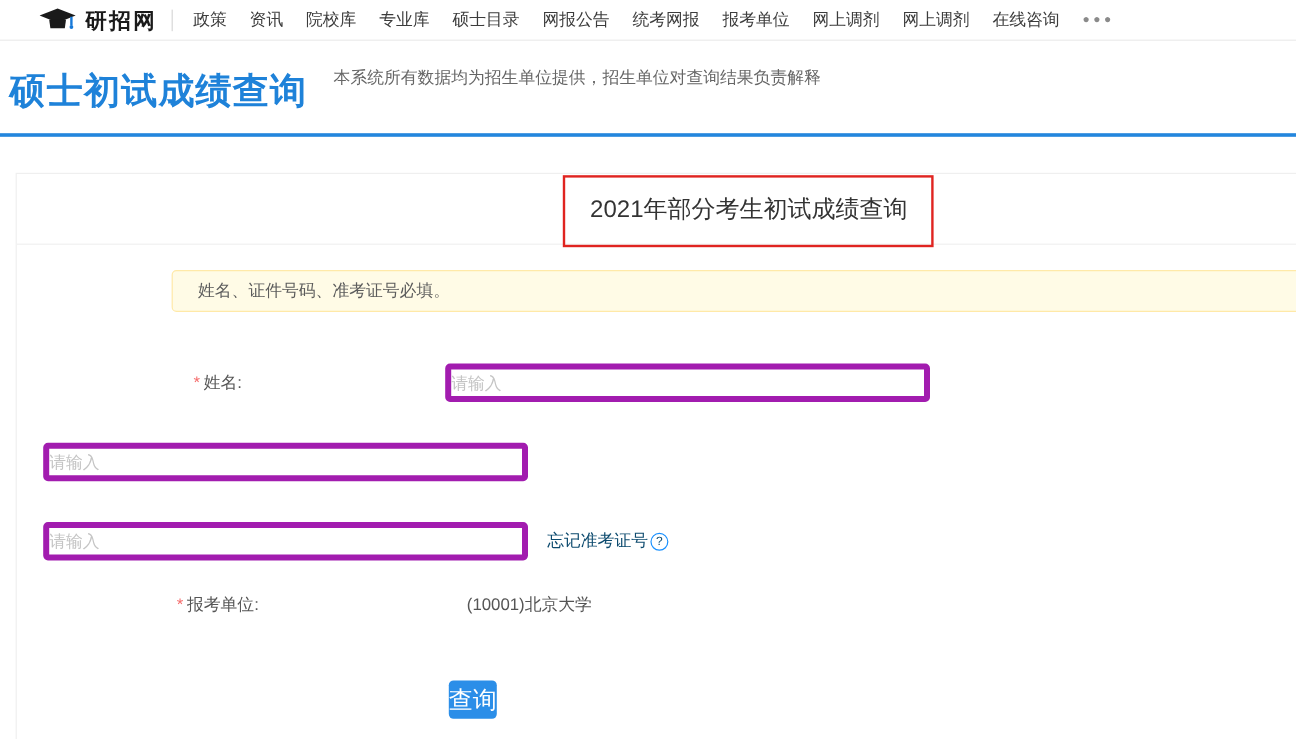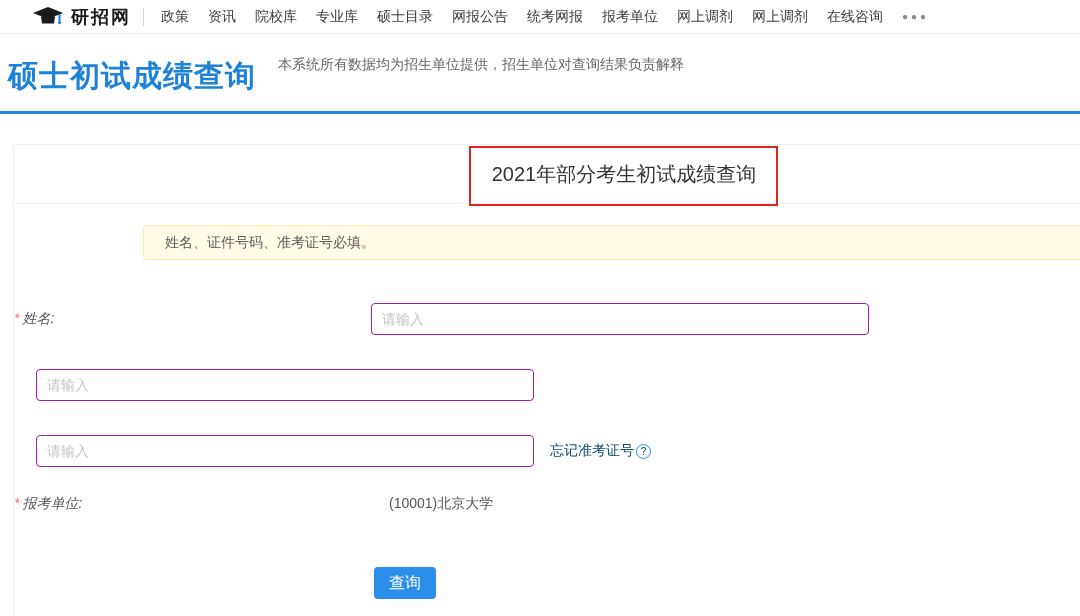--- a/index.html
+++ b/index.html
@@ -33,34 +33,34 @@
 
   
   .alert { margin:21px 0 0 129px; width:1048px; height:35px; background:#fffbe6;
     border:1px solid #ffe9a8; border-radius:4px; display:flex; align-items:center;
     padding-left:21px; font-size:14px; color:#5c5c5c; }
 
   
   .form { margin-top:43px; }
   .form-row { display:flex; align-items:center; height:32px; margin-bottom:34px; }
   .form-row.tight { margin-bottom:21px; }
-  .form-label { width:335px; text-align:left; font-size:14px; color:#555;font-style:italic; }
+  .form-label { width:335px; text-align:center; font-size:14px; color:#555; }
   .required { color:#f56c6c; margin-right:3px; }
-  .text-input { margin-left:22px; width:498px; height:32px; border:1px solid #a21caf;
-    border-radius:4px; padding:0 10px; font-size:14px; color:#333; outline:none; }
+  .text-input { margin-left:22px; width:404px; height:32px; border:5px solid #a21caf;
+    border-radius:4px; padding:0 0; font-size:14px; color:#333; outline:none; }
   .text-input::placeholder { color:#c4c4c4; }
   .field-value { margin-left:40px; font-size:14px; color:#555; }
   .forget-link { margin-left:16px; font-size:14px; color:#0c4a6e; text-decoration:none;
     display:flex; align-items:center; cursor:pointer; white-space:nowrap; }
   .q-circle { display:inline-flex; align-items:center; justify-content:center;
     width:15px; height:15px; border:1px solid #1890ff; border-radius:50%;
     font-size:10px; margin-left:2px; }
   .btn-row { margin-top:47px; padding-left:360px; }
-  .query-btn { width:62px; height:32px; background:#2b8ee8; color:#fff; border:none;
-    border-radius:4px; font-size:16px; cursor:pointer;
+  .query-btn { width:40px; height:32px; background:#2b8ee8; color:#fff; border:none;
+    border-radius:4px; font-size:20px; cursor:pointer;
     font-family:"Liberation Sans","DejaVu Sans",sans-serif; }
 
   
   .cap-icon { width:32px; height:22px; display:block; }
 </style>
 </head>
 <body>
 
 <div class="navbar">
   <div class="logo">

